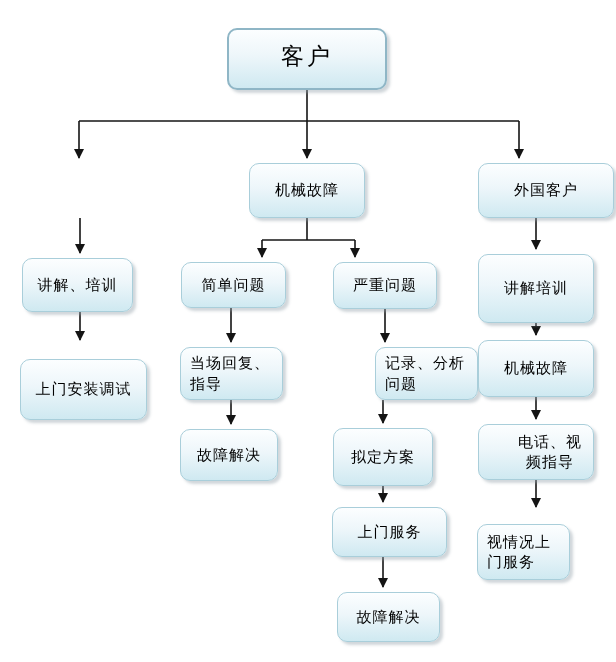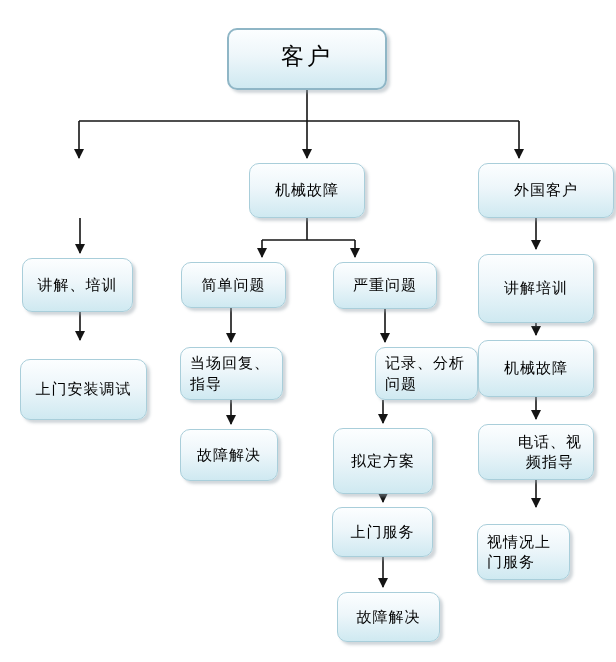--- a/index.html
+++ b/index.html
@@ -98,21 +98,21 @@
   <div class="node" style="left:181px; top:262px; width:105px; height:46px;">简单问题</div>
   <div class="node" style="left:333px; top:262px; width:104px; height:47px;">严重问题</div>
   <div class="node" style="left:478px; top:254px; width:116px; height:69px;">讲解培训</div>
 
   <div class="node" style="left:20px; top:345px; width:127px; height:61px;margin-top:14px;">上门安装调试</div>
   <div class="node wrap" style="left:180px; top:347px; width:103px; height:53px;">当场回复、指导</div>
   <div class="node wrap" style="left:333px; top:347px; width:103px; height:53px;margin-left:42px;">记录、分析问题</div>
   <div class="node" style="left:478px; top:340px; width:116px; height:57px;">机械故障</div>
 
   <div class="node" style="left:180px; top:429px; width:98px; height:52px;">故障解决</div>
-  <div class="node" style="left:333px; top:428px; width:100px; height:66px;">拟定方案</div>
+  <div class="node" style="left:333px; top:428px; width:100px; height:58px;">拟定方案</div>
   <div class="node" style="left:478px; top:424px; width:116px; height:56px;padding-left:36px;">电话、视频指导</div>
 
-  <div class="node" style="left:332px; top:507px; width:101px; height:50px;">上门服务</div>
+  <div class="node" style="left:332px; top:507px; width:115px; height:50px;">上门服务</div>
   <div class="node wrap" style="left:477px; top:524px; width:93px; height:56px;">视情况上门服务</div>
 
   <div class="node" style="left:337px; top:592px; width:103px; height:50px;">故障解决</div>
 
 </div>
 
 </body></html>

